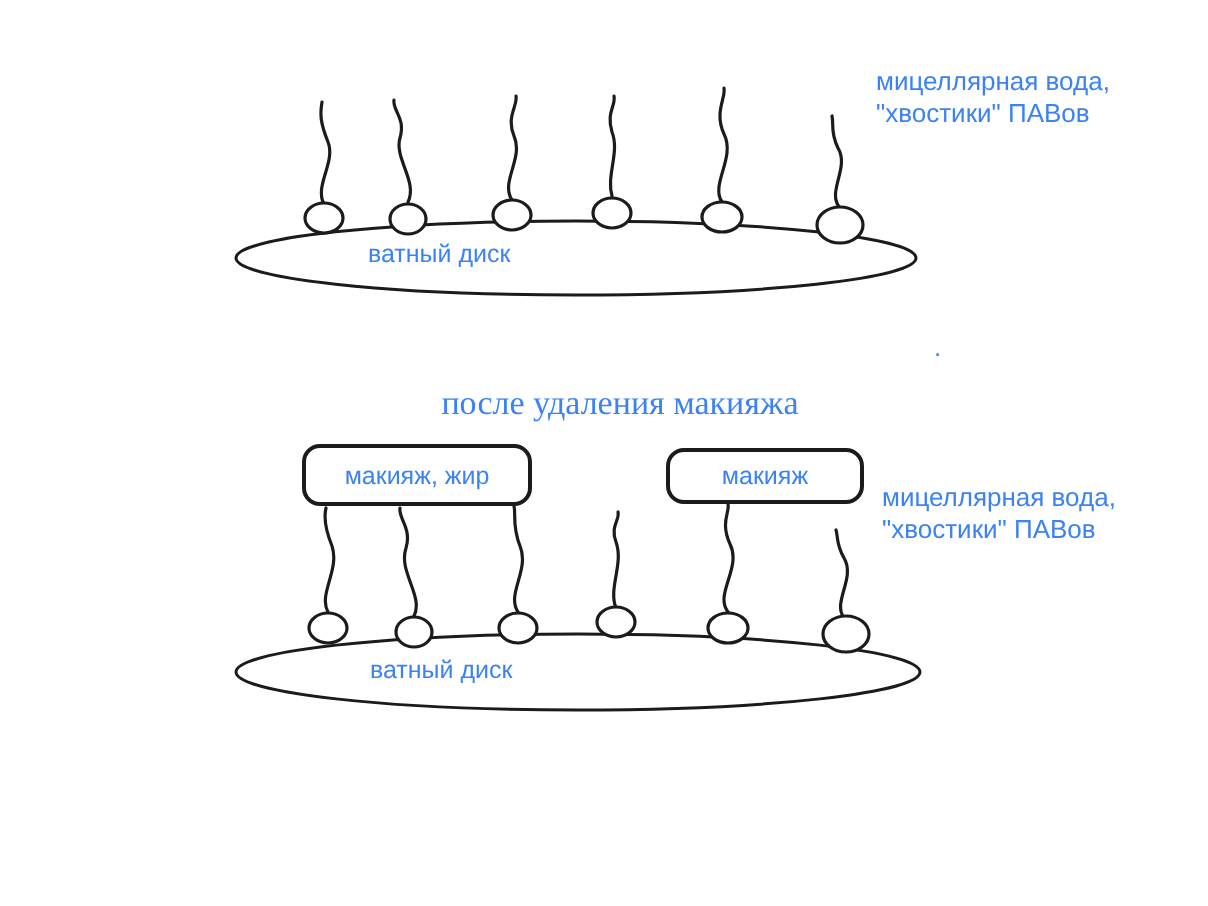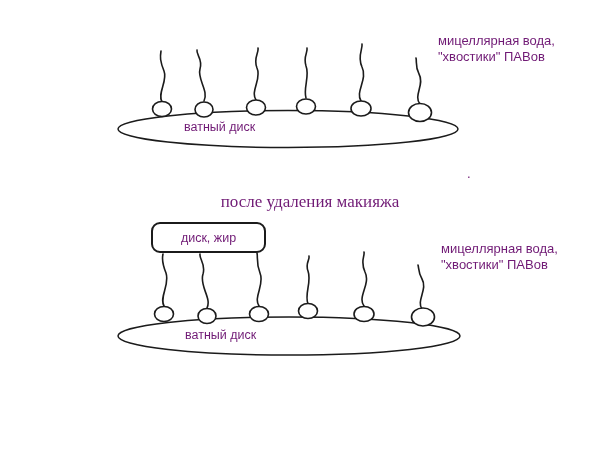--- a/index.html
+++ b/index.html
@@ -2,21 +2,21 @@
 <html><head>
 <meta charset="utf-8">
 <style>
   html, body { margin: 0; padding: 0; background: #ffffff; }
   .canvas {
     position: relative;
     width: 604px;
     height: 453px;
     background: #ffffff;
     font-family: "Liberation Sans", sans-serif;
-    color: #701a75;
+    color: #3b82f6;
     overflow: hidden;
   }
   .strokes {
     position: absolute;
     left: 0; top: 0;
     z-index: 1;
   }
   .abs { position: absolute; z-index: 2; }
   .micellar-label {
     font-size: 13px;
@@ -96,23 +96,26 @@
     <div>"хвостики" ПАВов</div>
   </div>
 
   <div class="abs disc-label" style="left:184px; top:120px; width:200px;">ватный диск</div>
 
   <div class="abs stray-mark" style="left:467px; top:167px;">.</div>
 
   <div class="abs section-title" style="left:160px; top:192px; width:300px;font-family:Liberation Serif, serif;">после удаления макияжа</div>
 
   <div class="tag-box" style="left:151px; top:222px; width:115px; height:31px;">
-    <span>диск, жир</span>
+    <span>макияж, жир</span>
   </div>
 
+  <div class="tag-box" style="left:333px; top:224px; width:99px; height:28px;">
+    <span>макияж</span>
+  </div>
 
   <div class="abs micellar-label" style="left:441px; top:241px;">
     <div>мицеллярная вода,</div>
     <div>"хвостики" ПАВов</div>
   </div>
 
   <div class="abs disc-label" style="left:185px; top:328px; width:200px;">ватный диск</div>
 
 </div>
 

